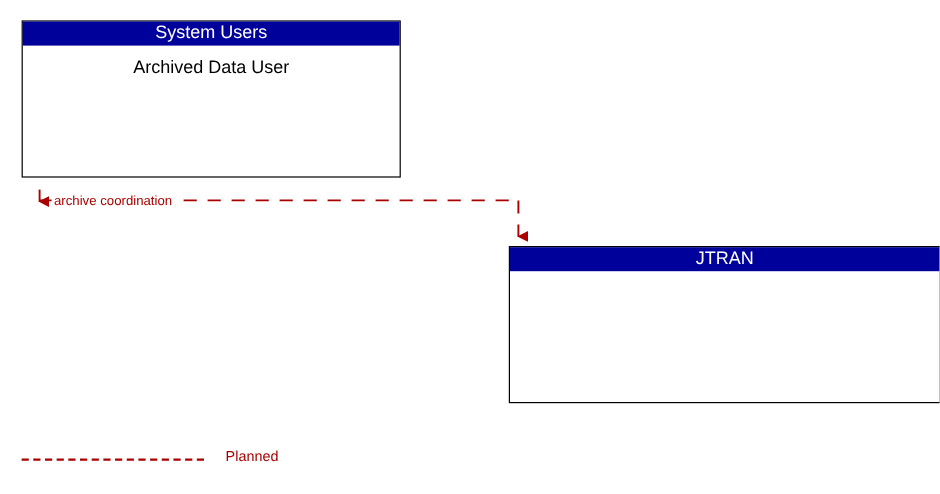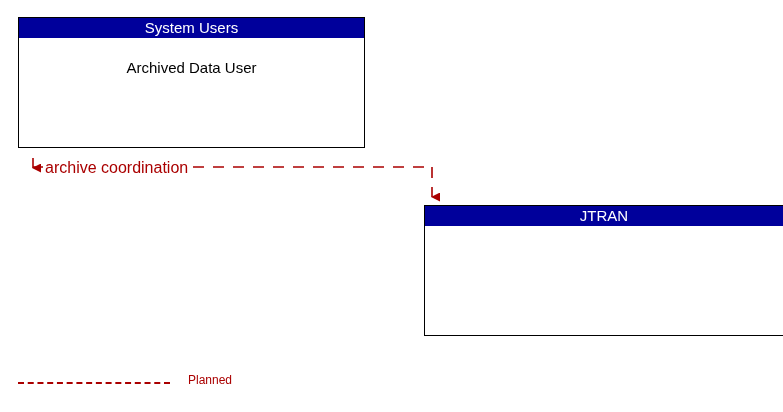--- a/index.html
+++ b/index.html
@@ -36,31 +36,31 @@
     color: #ffffff;
     text-align: center;
     font-size: 15px;
     font-family: "Liberation Sans", sans-serif;
     white-space: nowrap;
     overflow: hidden;
   }
   .entity-name {
     box-sizing: border-box;
     width: 100%;
-    padding-top: 21px;
+    padding-top: 10px;
     text-align: center;
     color: #000000;
     font-size: 15px;
     font-family: "Liberation Sans", sans-serif;
     white-space: nowrap;
   }
   #box-system-users {
     left: 18px;
     top: 17px;
-    width: 347px;
+    width: 316px;
     height: 131px;
   }
   #box-jtran {
     left: 424px;
     top: 205px;
     width: 360px;
     height: 131px;
   }
   
   #flow-layer {
@@ -68,21 +68,21 @@
     left: 0;
     top: 0;
     width: 783px;
     height: 412px;
     pointer-events: none;
   }
   
   .flow-label {
     position: absolute;
     color: #AA0000;
-    font-size: 16px;
+    font-size: 11px;
     font-family: "Liberation Sans", sans-serif;
     white-space: nowrap;
     background: #ffffff;
     padding: 0 2px;
     line-height: 12px;
   }
   #flow-label-archive-coordination {
     left: 43px;
     top: 162px;
   }

